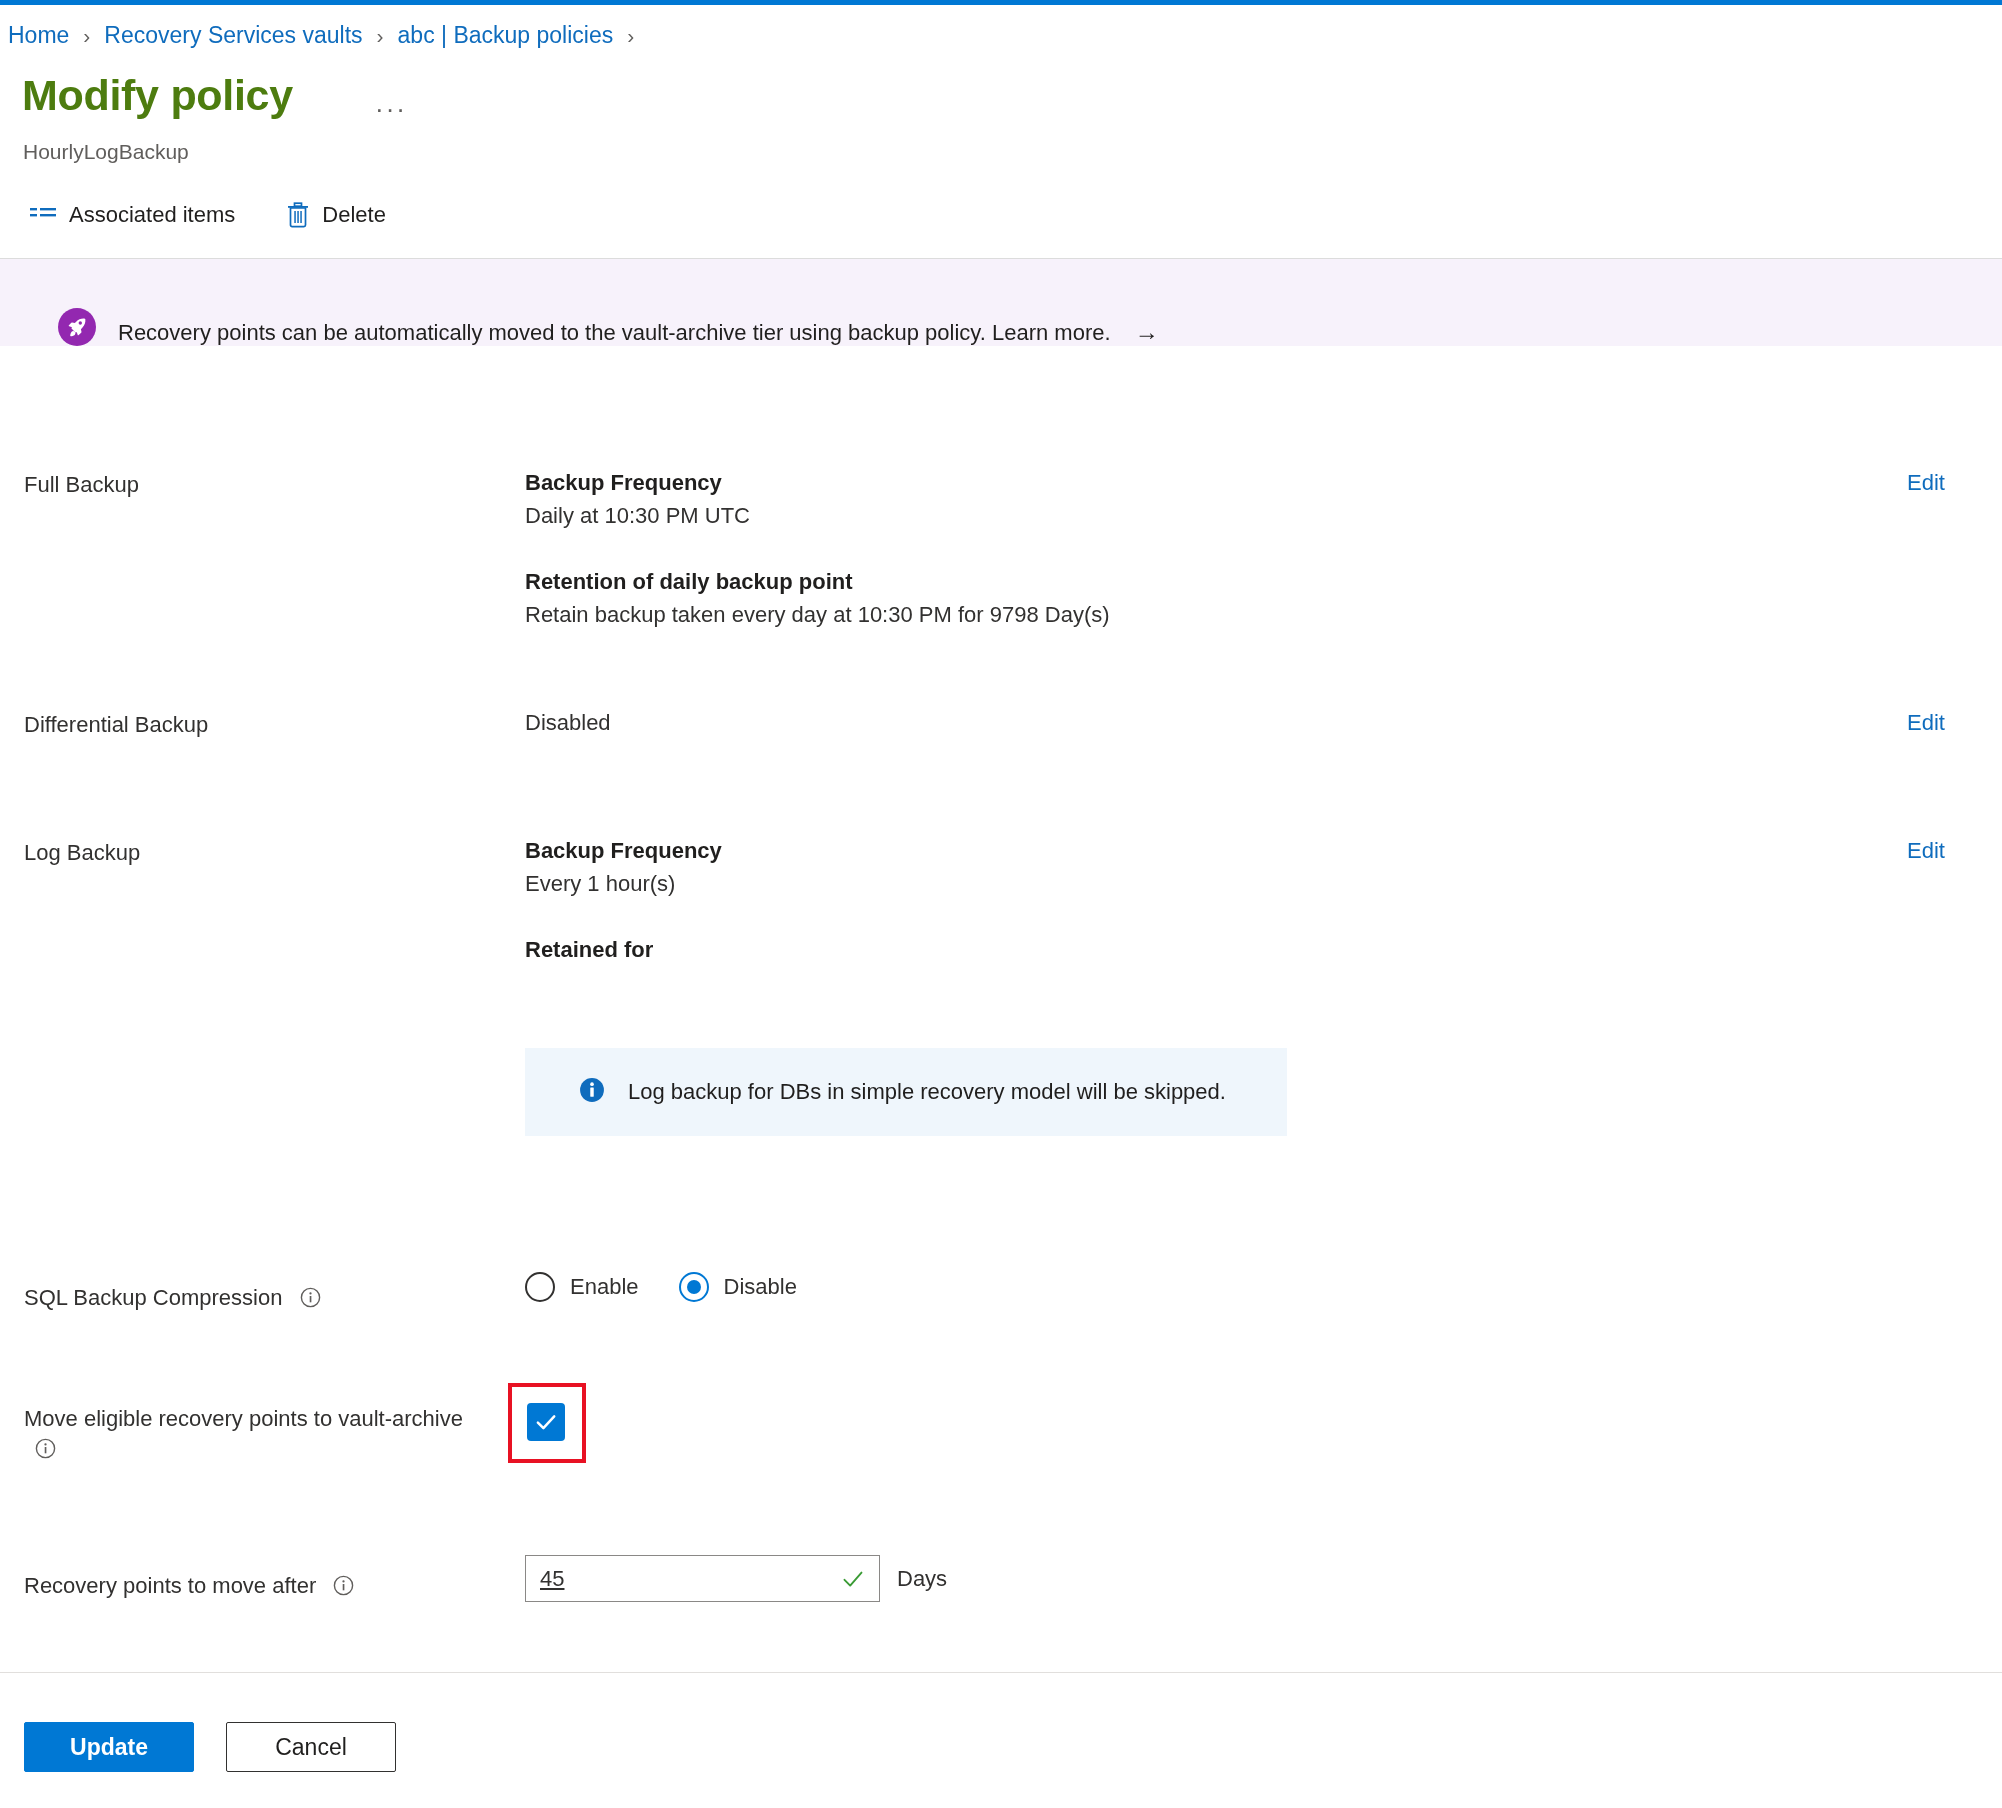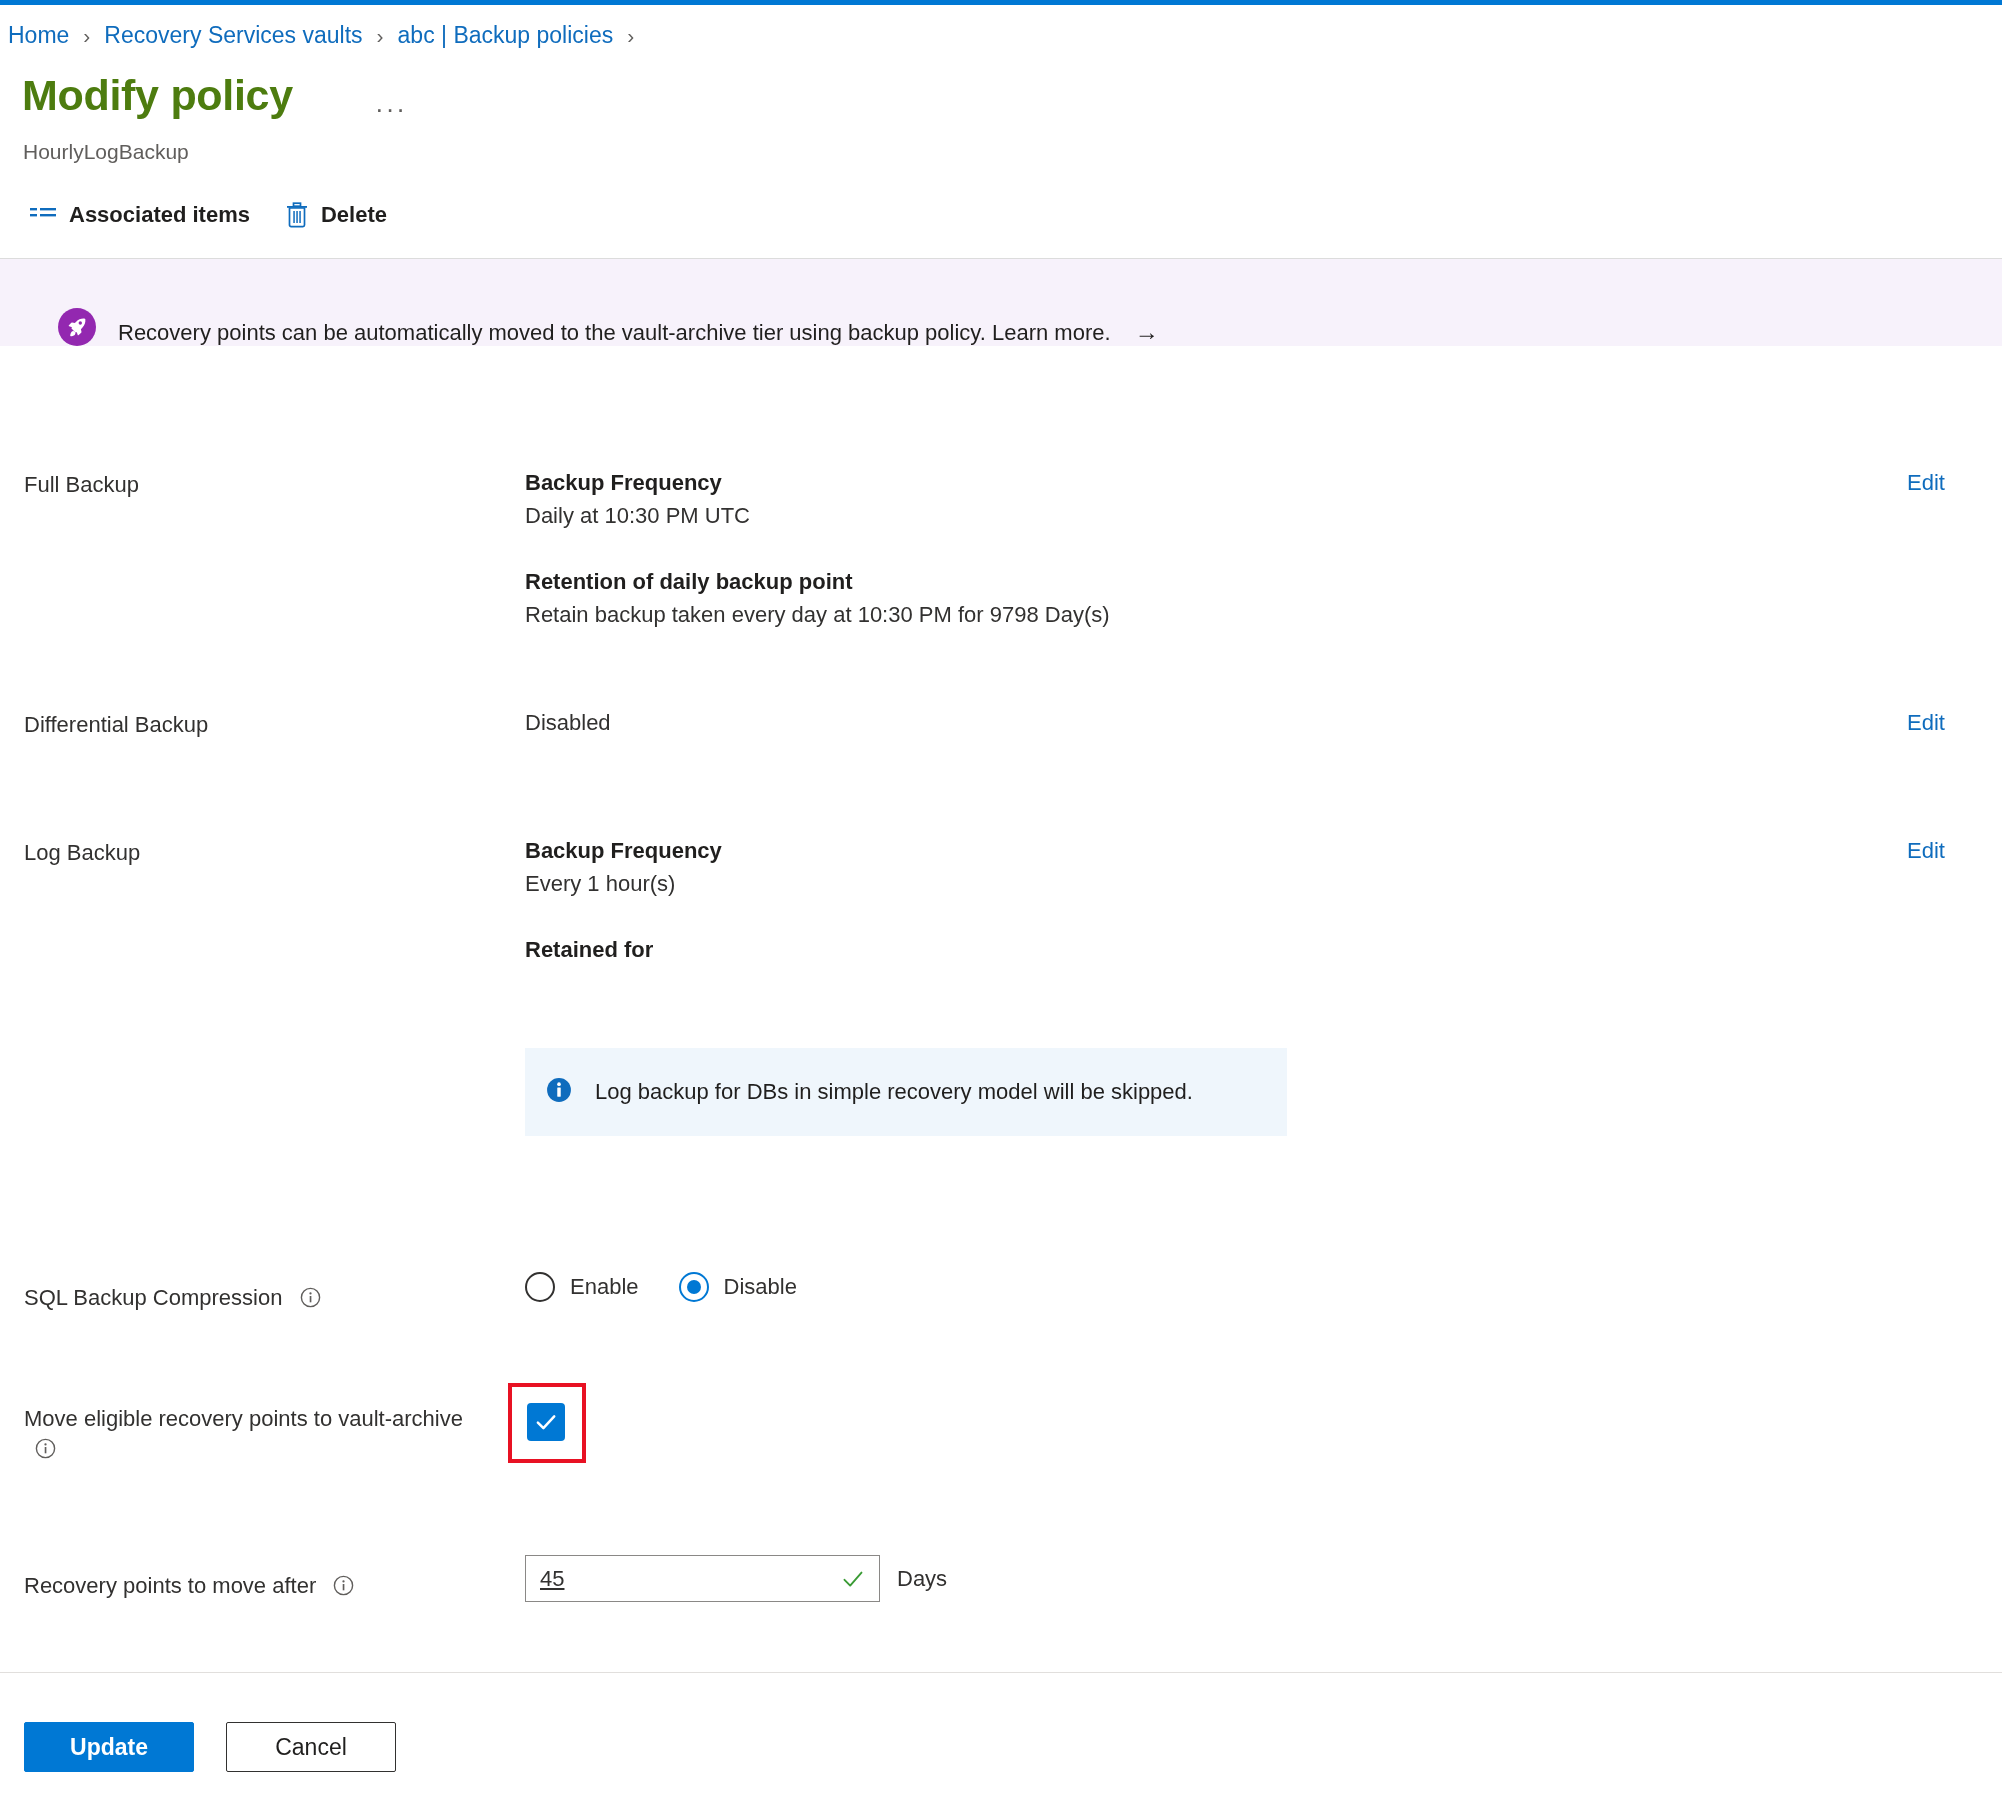--- a/index.html
+++ b/index.html
@@ -66,22 +66,21 @@
   .page-subtitle {
     position: absolute; top: 140px; left: 23px;
     font-size: 21px;
     color: #605e5c;
   }
 
   
   .commandbar {
     position: absolute; top: 198px; left: 24px;
     display: flex; align-items: center;
-    gap: 24px;
-    font-weight: bold;
+    gap: 40px;
   }
   .cmd {
     display: flex; align-items: center;
     gap: 13px;
     cursor: pointer;
     padding: 4px 6px;
     color: #201f1e;
     font-size: 22px;
   }
   .cmd-label { color: #201f1e; }
@@ -174,21 +173,21 @@
     margin: 0 0 40px 0;
   }
   .field-val.last { margin-bottom: 0; }
 
   
   .infobox {
     position: absolute; left: 525px;
     width: 762px; height: 88px;
     background: #eff6fc;
     display: flex; align-items: center;
-    padding-left: 21px;
+    padding-left: 54px;
   }
   .info-icon {
     width: 26px; height: 26px;
     flex: 0 0 auto;
   }
   .infobox-text {
     margin-left: 23px;
     font-size: 22px;
     color: #201f1e;
   }

